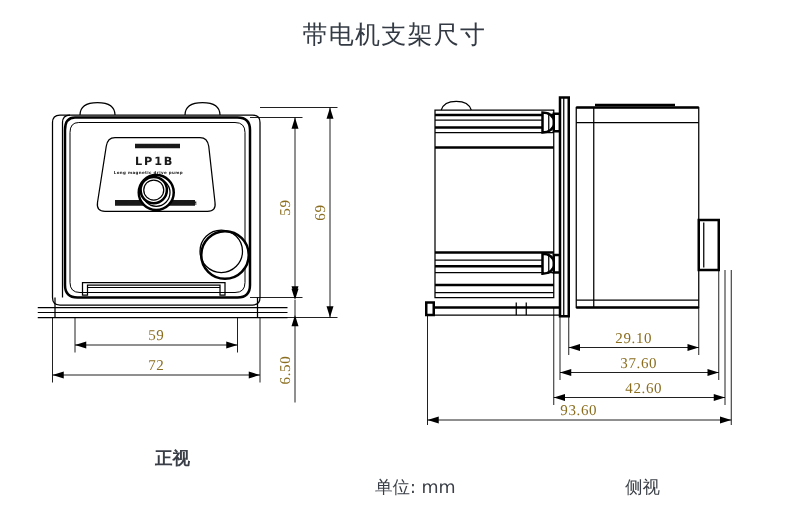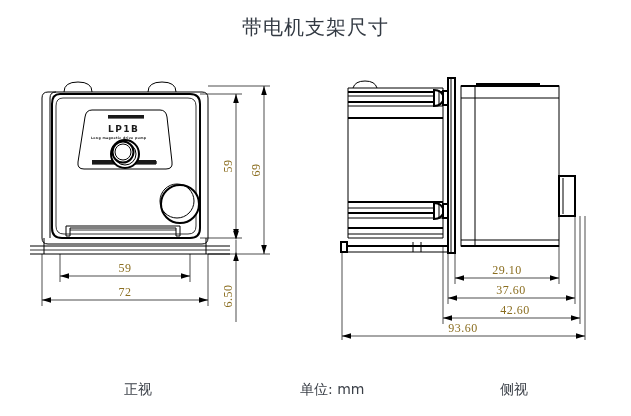--- a/index.html
+++ b/index.html
@@ -32,21 +32,21 @@
     letter-spacing: 1px;
     font-weight: 400;
   }
   .caption {
     position: absolute;
     font-family: "DejaVu Sans", sans-serif;
     font-size: 14px;
     color: #3a3f47;
     white-space: nowrap;
   }
-  .caption-front { left: 124px; top: 381px; }
+  .caption-front { left: 124px; top: 358px; font-weight: bold; }
   .caption-unit  { left: 300px; top: 381px; }
   .caption-side  { left: 500px; top: 381px; }
 
   svg { display: block; }
   .ln   { stroke: #000; fill: none; stroke-width: 1; }
   .ln-t { stroke: #000; fill: none; stroke-width: 0.8; }
   .ln-b { stroke: #000; fill: none; stroke-width: 2; }
   .ln-d { stroke: #000; fill: none; stroke-width: 0.7; }
   .fillw { fill: #ffffff; }
   .dimtext {

